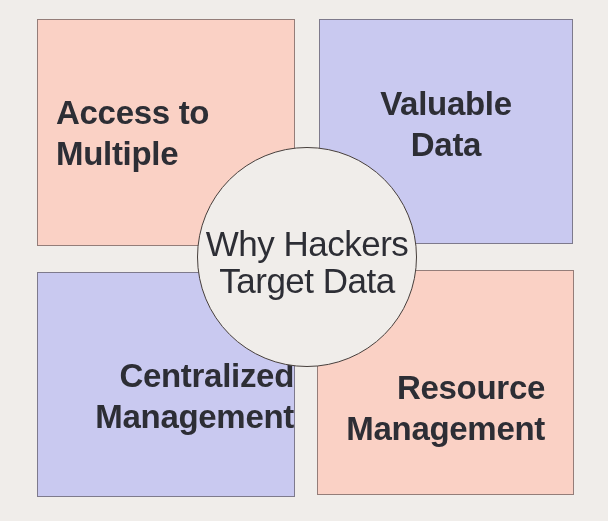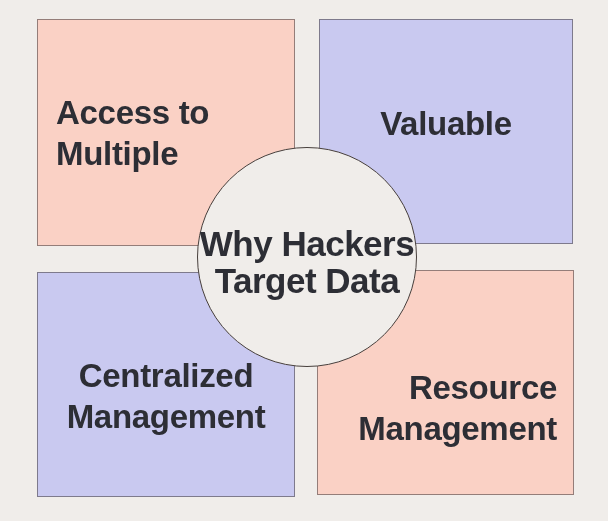--- a/index.html
+++ b/index.html
@@ -39,36 +39,36 @@
     color: var(--text-dark);
     width: 100%;
   }
   .quad-label span { display: block; }
   .quad.tl { left: 37px; top: 19px;  width: 258px; height: 227px; }
   .quad.tr { left: 319px; top: 19px; width: 254px; height: 225px; }
   .quad.bl { left: 37px; top: 272px; width: 258px; height: 225px; }
   .quad.br { left: 317px; top: 270px; width: 257px; height: 225px; }
   .quad.tl .quad-label { text-align: left;  padding-left: 18px; }
   .quad.tr .quad-label { text-align: center; padding-bottom: 16px; }
-  .quad.bl .quad-label { text-align: center;   padding-top: 23px; }
-  .quad.br .quad-label { text-align: right; padding-right: 16px; padding-top: 51px; }
+  .quad.bl .quad-label { text-align: right;   padding-top: 23px; }
+  .quad.br .quad-label { text-align: right; padding-right: 28px; padding-top: 51px; }
   .center-circle {
     position: absolute;
     left: 197px; top: 147px;
     width: 220px; height: 220px;
     border-radius: 50%;
     background: var(--circle-fill);
     border: 1px solid var(--circle-border);
     z-index: 2;
     display: flex;
     align-items: center;
     justify-content: center;
   }
   .circle-label {
-    font-weight: 700;
+    font-weight: 400;
     font-size: 35px;
     line-height: 37px;
     letter-spacing: -0.5px;
     color: var(--text-dark);
     text-align: center;
     padding-top: 10px;
     white-space: nowrap;
   }
   .circle-label span { display: block; }
 </style>
@@ -80,20 +80,21 @@
   <div class="quad tl pink">
     <div class="quad-label">
       <span>Access to</span>
       <span>Multiple</span>
     </div>
   </div>
 
   <div class="quad tr lavender">
     <div class="quad-label">
       <span>Valuable</span>
+      <span>Data</span>
     </div>
   </div>
 
   <div class="quad bl lavender">
     <div class="quad-label">
       <span>Centralized</span>
       <span>Management</span>
     </div>
   </div>
 

